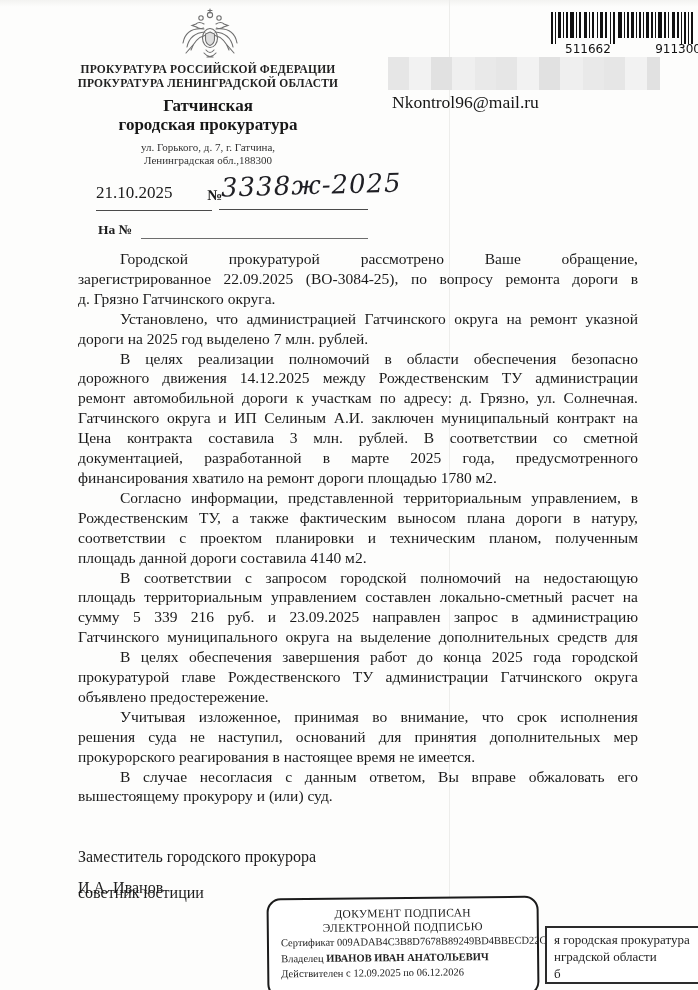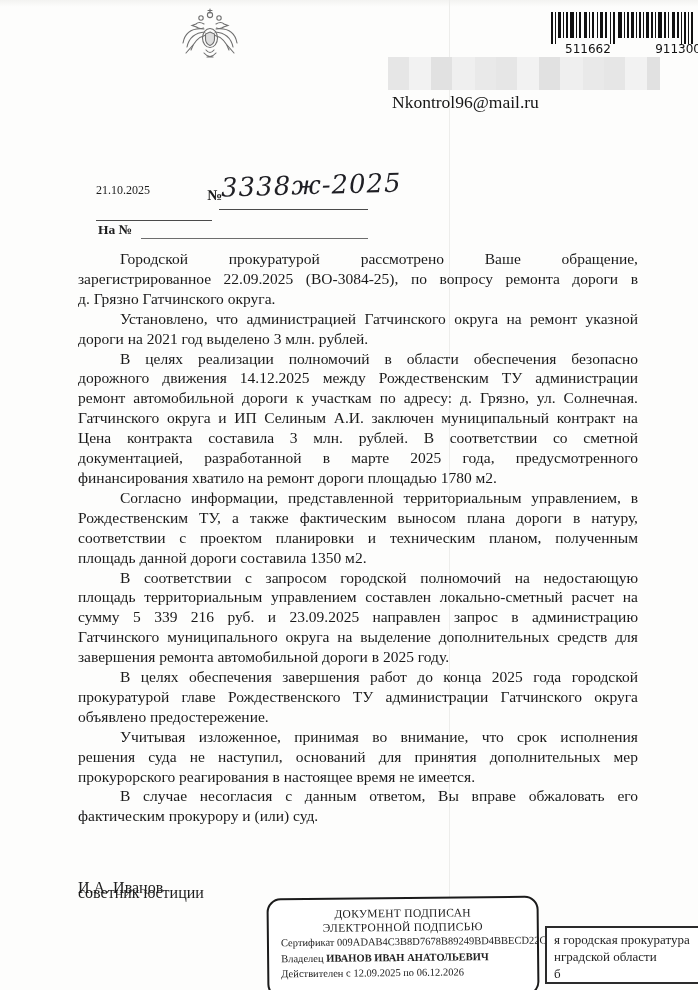--- a/index.html
+++ b/index.html
@@ -22,21 +22,21 @@
   .barcode{position:absolute;left:551px;top:12px;width:142px;height:32px;}
   .barcode-nums{position:absolute;left:565px;top:42px;width:136px;display:flex;justify-content:space-between;
     font-family:"DejaVu Sans",sans-serif;font-size:12px;color:#111;}
   .redacted{position:absolute;left:388px;top:57px;width:272px;height:33px;
     background-image:
       repeating-linear-gradient(90deg,#e6e6e6 0 21px,#f2f2f2 21px 43px,#e1e1e1 43px 64px,#efefef 64px 87px,#e9e9e9 87px 108px),
       repeating-linear-gradient(0deg,rgba(255,255,255,.55) 0 17px,rgba(120,120,120,.10) 17px 33px);}
   .email{position:absolute;left:392px;top:92px;font-size:17.5px;color:#161616;}
 
   
-  .ref-date{position:absolute;left:96px;top:183px;width:116px;font-size:12px;padding-bottom:22px;border-bottom:1.5px solid #4a4a4a;}
+  .ref-date{position:absolute;left:96px;top:183px;width:116px;font-size:17px;padding-bottom:7px;border-bottom:1.5px solid #4a4a4a;}
   .ref-no-sign{position:absolute;left:207px;top:187px;font-size:15px;font-weight:bold;}
   .ref-hand{position:absolute;left:221px;top:170px;font-family:"DejaVu Serif",serif;font-style:italic;
     font-size:26px;letter-spacing:1px;color:#1f1f24;transform:rotate(-1.6deg);}
   .ref-hand-line{position:absolute;left:219px;top:209px;width:149px;border-bottom:1.5px solid #4a4a4a;}
   .ref-reply{position:absolute;left:98px;top:222px;font-size:13.5px;font-weight:bold;}
   .ref-reply-line{position:absolute;left:141px;top:238px;width:227px;border-bottom:1px solid #6d6d6d;}
 
   
   .body-text{position:absolute;left:78px;top:249px;width:560px;font-size:15.5px;line-height:19.9px;color:#191919;}
   .line{text-align:justify;text-align-last:justify;}
@@ -81,20 +81,28 @@
       <path d="M38 22 Q56 20 59 36"></path>
       <path d="M37 25 Q52 26 55 40"></path>
       <path d="M36 28 Q47 31 51 43"></path>
       <ellipse cx="32" cy="31" rx="7.5" ry="9.5"></ellipse>
       <path d="M32 25 l4.5 2 v5 q0 4.5 -4.5 6.5 q-4.5 -2 -4.5 -6.5 v-5 z" fill="#dedede"></path>
       <path d="M28 43 q4 5 8 0 M26 46 q6 7 12 0 M29 50 h6"></path>
       <path d="M15 38 l-7 8 M49 38 l7 8"></path>
     </g>
   </svg>
 
+  <div class="letterhead">
+    <div class="org">ПРОКУРАТУРА РОССИЙСКОЙ ФЕДЕРАЦИИ</div>
+    <div class="org">ПРОКУРАТУРА ЛЕНИНГРАДСКОЙ ОБЛАСТИ</div>
+    <div class="office">Гатчинская</div>
+    <div class="office" style="margin-top:0">городская прокуратура</div>
+    <div class="addr">ул. Горького, д. 7, г. Гатчина,</div>
+    <div class="addr" style="margin-top:0">Ленинградская обл.,188300</div>
+  </div>
 
   <svg class="barcode" viewBox="0 0 142 32" shape-rendering="crispEdges">
     <g fill="#111">
       <rect x="0" y="0" width="2" height="32"></rect>
         <rect x="4" y="0" width="1" height="32"></rect>
       <rect x="7" y="0" width="3" height="26"></rect>
         <rect x="12" y="0" width="1" height="26"></rect>
       <rect x="15" y="0" width="2" height="26"></rect>
         <rect x="19" y="0" width="4" height="26"></rect>
       <rect x="25" y="0" width="1" height="26"></rect>
@@ -144,60 +152,60 @@
   <div class="ref-reply-line"></div>
 
   <div class="body-text">
       <div>
         <div class="line first">Городской прокуратурой рассмотрено Ваше обращение,</div>
         <div class="line">зарегистрированное 22.09.2025 (ВО-3084-25), по вопросу ремонта дороги в</div>
         <div class="line last">д. Грязно Гатчинского округа.</div>
       </div>
       <div>
         <div class="line first">Установлено, что администрацией Гатчинского округа на ремонт указной</div>
-        <div class="line last">дороги на 2021 год выделено 3 млн. рублей.</div>
+        <div class="line last">дороги на 2025 год выделено 7 млн. рублей.</div>
       </div>
       <div>
         <div class="line first">В целях реализации полномочий в области обеспечения безопасно</div>
         <div class="line">дорожного движения 14.12.2025 между Рождественским ТУ администрации</div>
         <div class="line">ремонт автомобильной дороги к участкам по адресу: д. Грязно, ул. Солнечная.</div>
         <div class="line">Гатчинского округа и ИП Селиным А.И. заключен муниципальный контракт на</div>
         <div class="line">Цена контракта составила 3 млн. рублей. В соответствии со сметной</div>
         <div class="line">документацией, разработанной в марте 2025 года, предусмотренного</div>
         <div class="line last">финансирования хватило на ремонт дороги площадью 1780 м2.</div>
       </div>
       <div>
         <div class="line first">Согласно информации, представленной территориальным управлением, в</div>
         <div class="line">Рождественским ТУ, а также фактическим выносом плана дороги в натуру,</div>
         <div class="line">соответствии с проектом планировки и техническим планом, полученным</div>
-        <div class="line last">площадь данной дороги составила 1350 м2.</div>
+        <div class="line last">площадь данной дороги составила 4140 м2.</div>
       </div>
       <div>
         <div class="line first">В соответствии с запросом городской полномочий на недостающую</div>
         <div class="line">площадь территориальным управлением составлен локально-сметный расчет на</div>
         <div class="line">сумму 5 339 216 руб. и 23.09.2025 направлен запрос в администрацию</div>
         <div class="line">Гатчинского муниципального округа на выделение дополнительных средств для</div>
-        <div class="line last">завершения ремонта автомобильной дороги в 2025 году.</div>
       </div>
       <div>
         <div class="line first">В целях обеспечения завершения работ до конца 2025 года городской</div>
         <div class="line">прокуратурой главе Рождественского ТУ администрации Гатчинского округа</div>
         <div class="line last">объявлено предостережение.</div>
       </div>
       <div>
         <div class="line first">Учитывая изложенное, принимая во внимание, что срок исполнения</div>
         <div class="line">решения суда не наступил, оснований для принятия дополнительных мер</div>
         <div class="line last">прокурорского реагирования в настоящее время не имеется.</div>
       </div>
       <div>
         <div class="line first">В случае несогласия с данным ответом, Вы вправе обжаловать его</div>
-        <div class="line last">фактическим прокурору и (или) суд.</div>
+        <div class="line last">вышестоящему прокурору и (или) суд.</div>
       </div>
     </div>
 
+  <div class="sig1">Заместитель городского прокурора</div>
   <div class="sig2">советник юстиции</div>
   <div class="sig-name">И.А. Иванов</div>
 
   <div class="esig">
     <div class="esig-title">ДОКУМЕНТ ПОДПИСАН</div>
     <div class="esig-title">ЭЛЕКТРОННОЙ ПОДПИСЬЮ</div>
     <div class="esig-row">
       <span>Сертификат</span>
       <span>009ADAB4C3B8D7678B89249BD4BBECD22C</span>
     </div>

